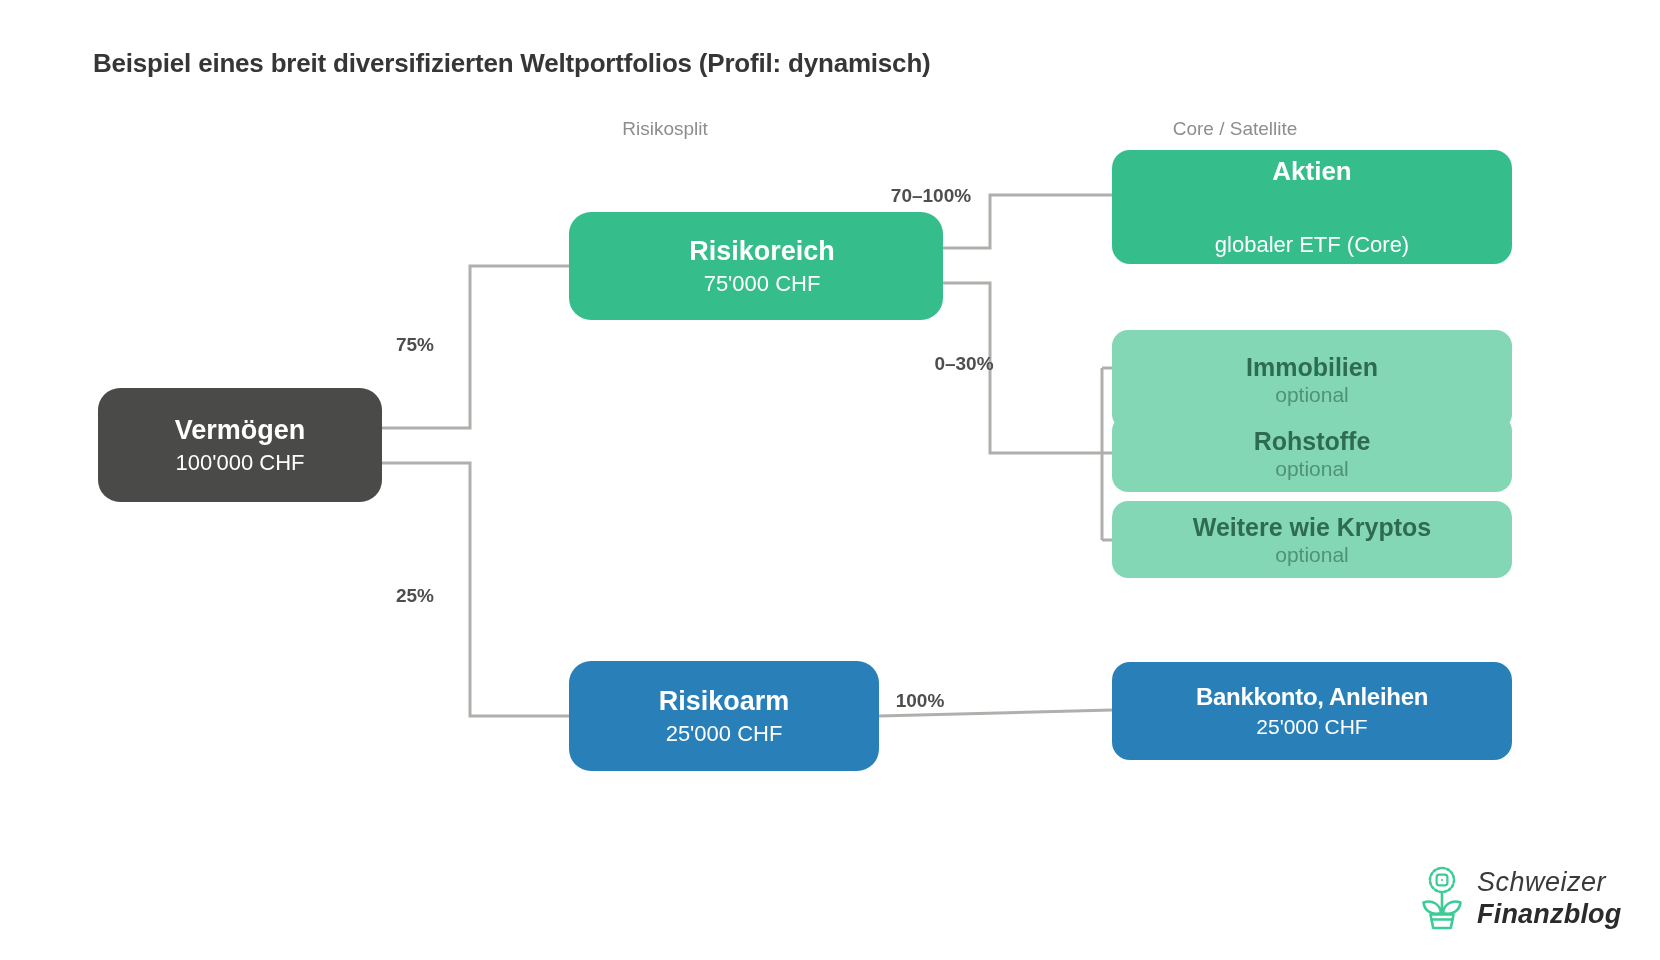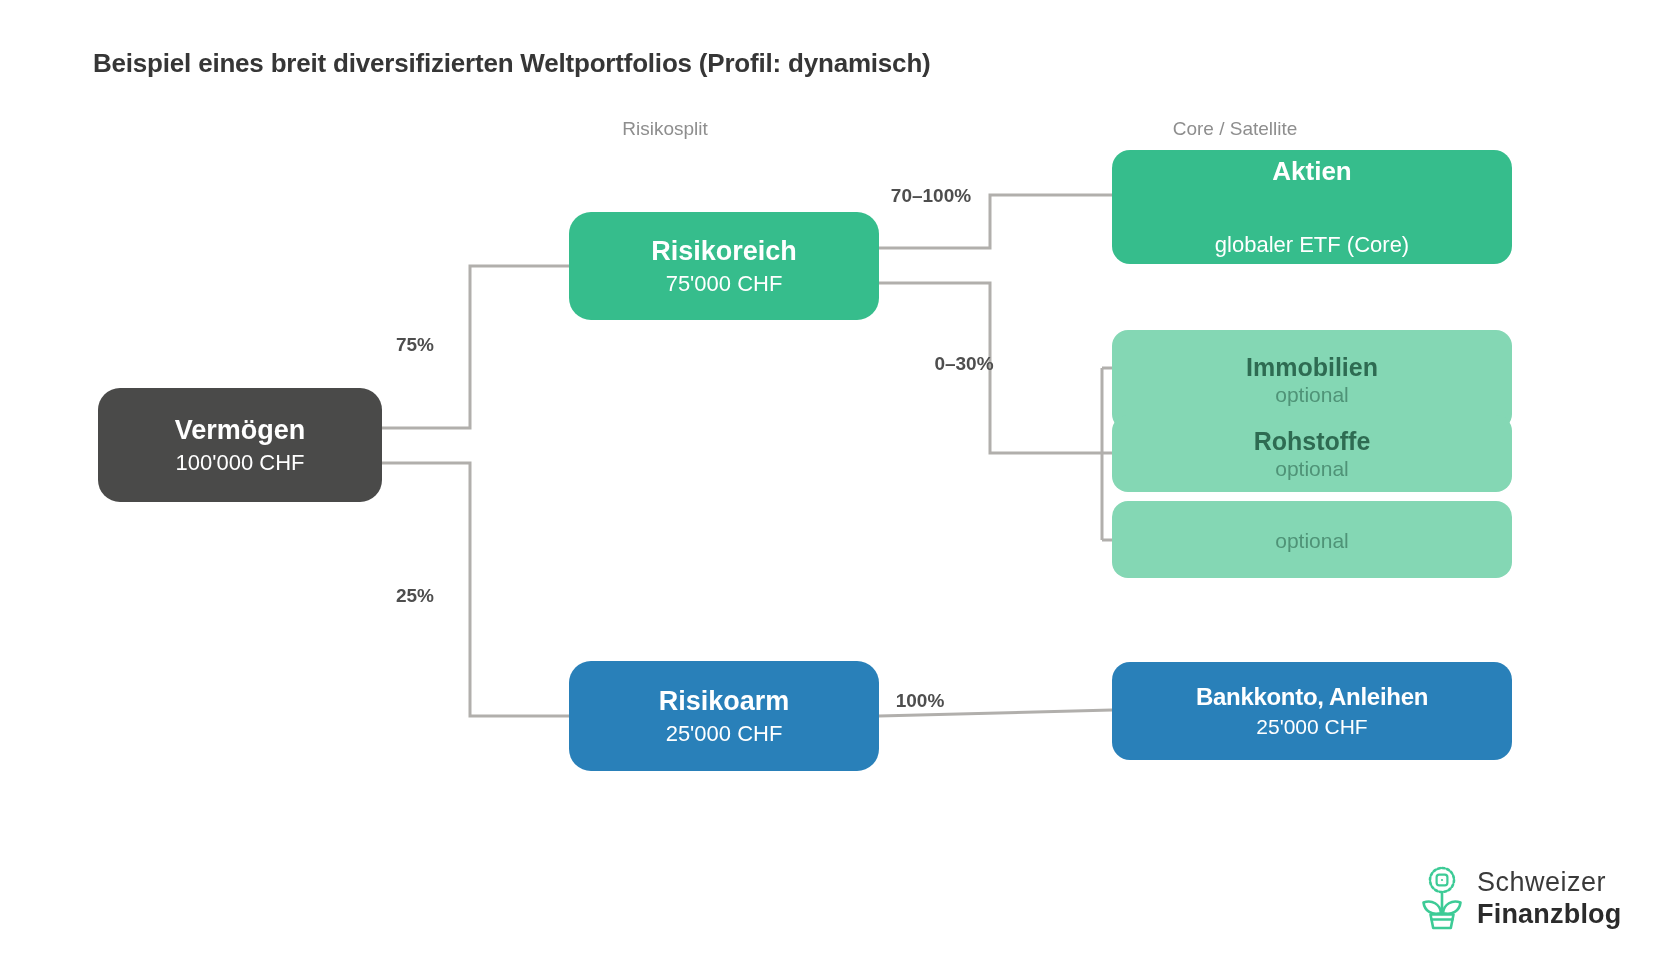--- a/index.html
+++ b/index.html
@@ -21,21 +21,21 @@
   svg.connectors path{fill:none;stroke:#b1afac;stroke-width:3;}
 
   .node{
     position:absolute;display:flex;flex-direction:column;align-items:center;
     justify-content:center;text-align:center;line-height:1.12;
   }
   .node .label{font-weight:700;color:#ffffff;font-size:27px;}
   .node .sub{color:#ffffff;font-size:22px;margin-top:6px;}
 
   #node-vermoegen{left:98px;top:388px;width:284px;height:114px;background:#4a4a49;border-radius:22px;justify-content:center;}
-  #node-risikoreich{left:569px;top:212px;width:310px;height:108px;background:#36bd8c;border-radius:22px;}
+  #node-risikoreich{left:569px;top:212px;width:362px;height:108px;background:#36bd8c;border-radius:22px;padding-left:12px;}
   #node-risikoarm{left:569px;top:661px;width:310px;height:110px;background:#2980b9;border-radius:22px;}
 
   #node-aktien{left:1112px;top:150px;width:400px;height:114px;background:#36bd8c;border-radius:18px;gap:44px;}
   #node-aktien .label{font-size:26px;}
   #node-aktien .sub{margin-top:3px;}
 
   .node.mint{background:#84d7b4;border-radius:16px;}
   .node.mint .label{color:#2e6b52;font-size:25px;}
   .node.mint .sub{color:#4f9377;font-size:21px;margin-top:2px;}
   #node-immobilien{left:1112px;top:330px;width:400px;height:100px;}
@@ -50,21 +50,21 @@
     position:absolute;font-weight:700;font-size:19px;color:#4e4e4e;
     text-align:center;width:120px;
   }
   #edge-label-75{left:355px;top:334px;}
   #edge-label-25{left:355px;top:585px;}
   #edge-label-70-100{left:871px;top:185px;}
   #edge-label-0-30{left:904px;top:353px;}
   #edge-label-100{left:860px;top:690px;}
 
   .logo{
-    position:absolute;left:1420px;top:866px;display:flex;align-items:center;gap:13px;
+    position:absolute;left:1420px;top:866px;display:flex;align-items:center;gap:13px;font-style:italic;
   }
   .logo-text{line-height:1;}
   .logo-line1{font-size:27px;color:#3a3a3a;letter-spacing:0.5px;}
   .logo-line2{font-size:27px;font-weight:700;color:#2b2b2b;letter-spacing:0.2px;margin-top:5px;}
 </style>
 </head>
 <body>
 
 <div class="canvas">
 
@@ -109,20 +109,21 @@
     <div class="label">Immobilien</div>
     <div class="sub">optional</div>
   </div>
 
   <div class="node mint" id="node-rohstoffe">
     <div class="label">Rohstoffe</div>
     <div class="sub">optional</div>
   </div>
 
   <div class="node mint" id="node-kryptos">
+    <div class="label">Weitere wie Kryptos</div>
     <div class="sub">optional</div>
   </div>
 
   <div class="node" id="node-bankkonto">
     <div class="label">Bankkonto, Anleihen</div>
     <div class="sub">25'000 CHF</div>
   </div>
 
   <div class="edge-label" id="edge-label-75">75%</div>
   <div class="edge-label" id="edge-label-25">25%</div>

